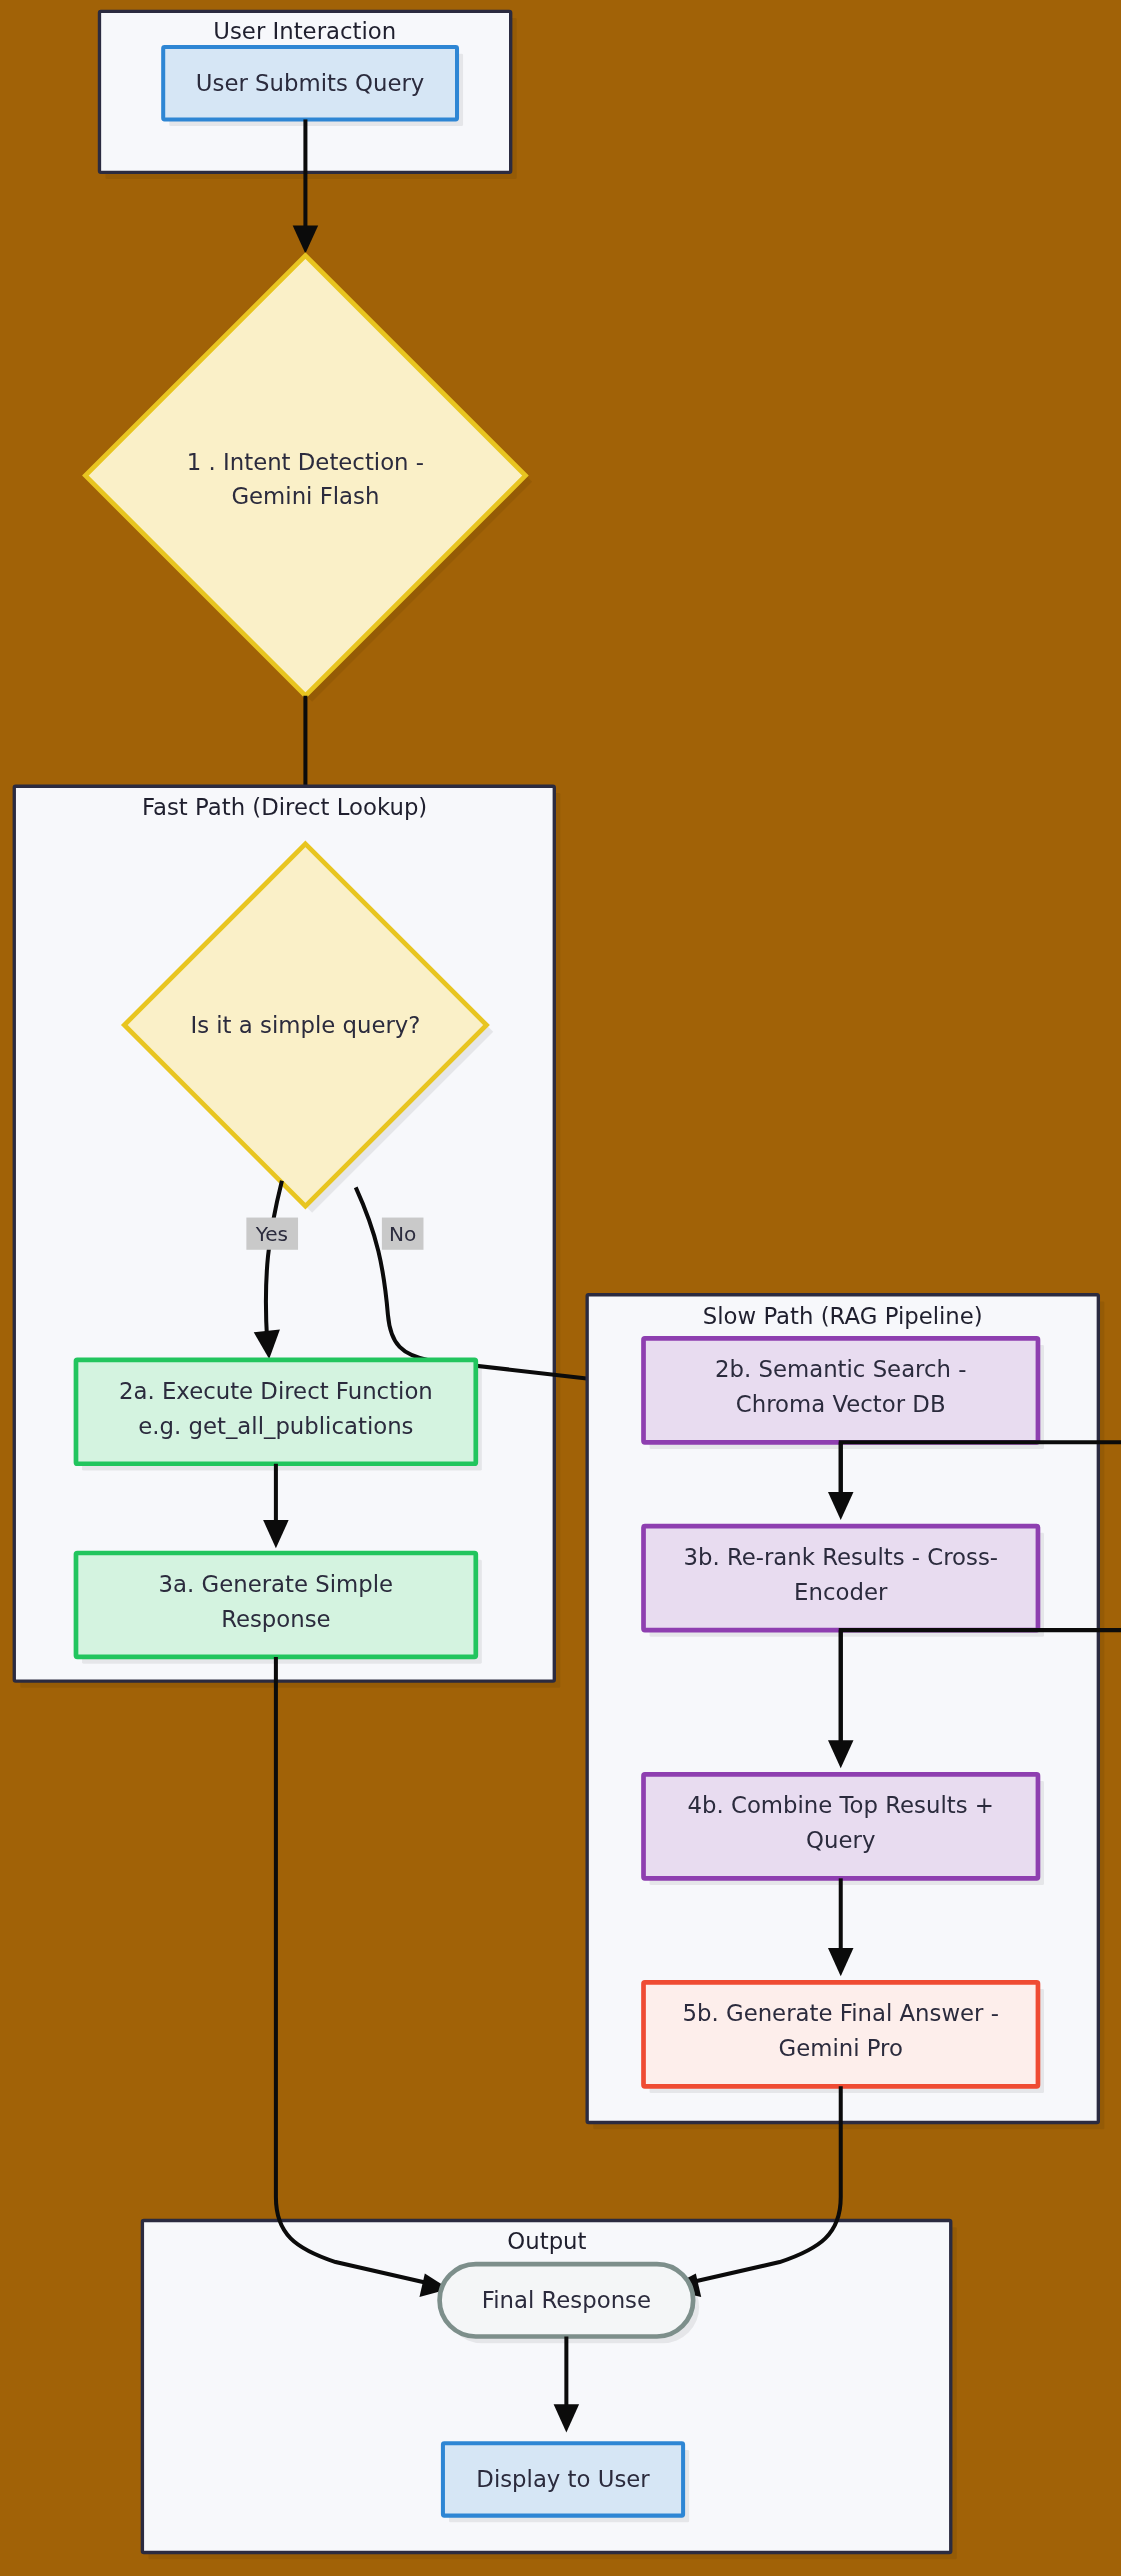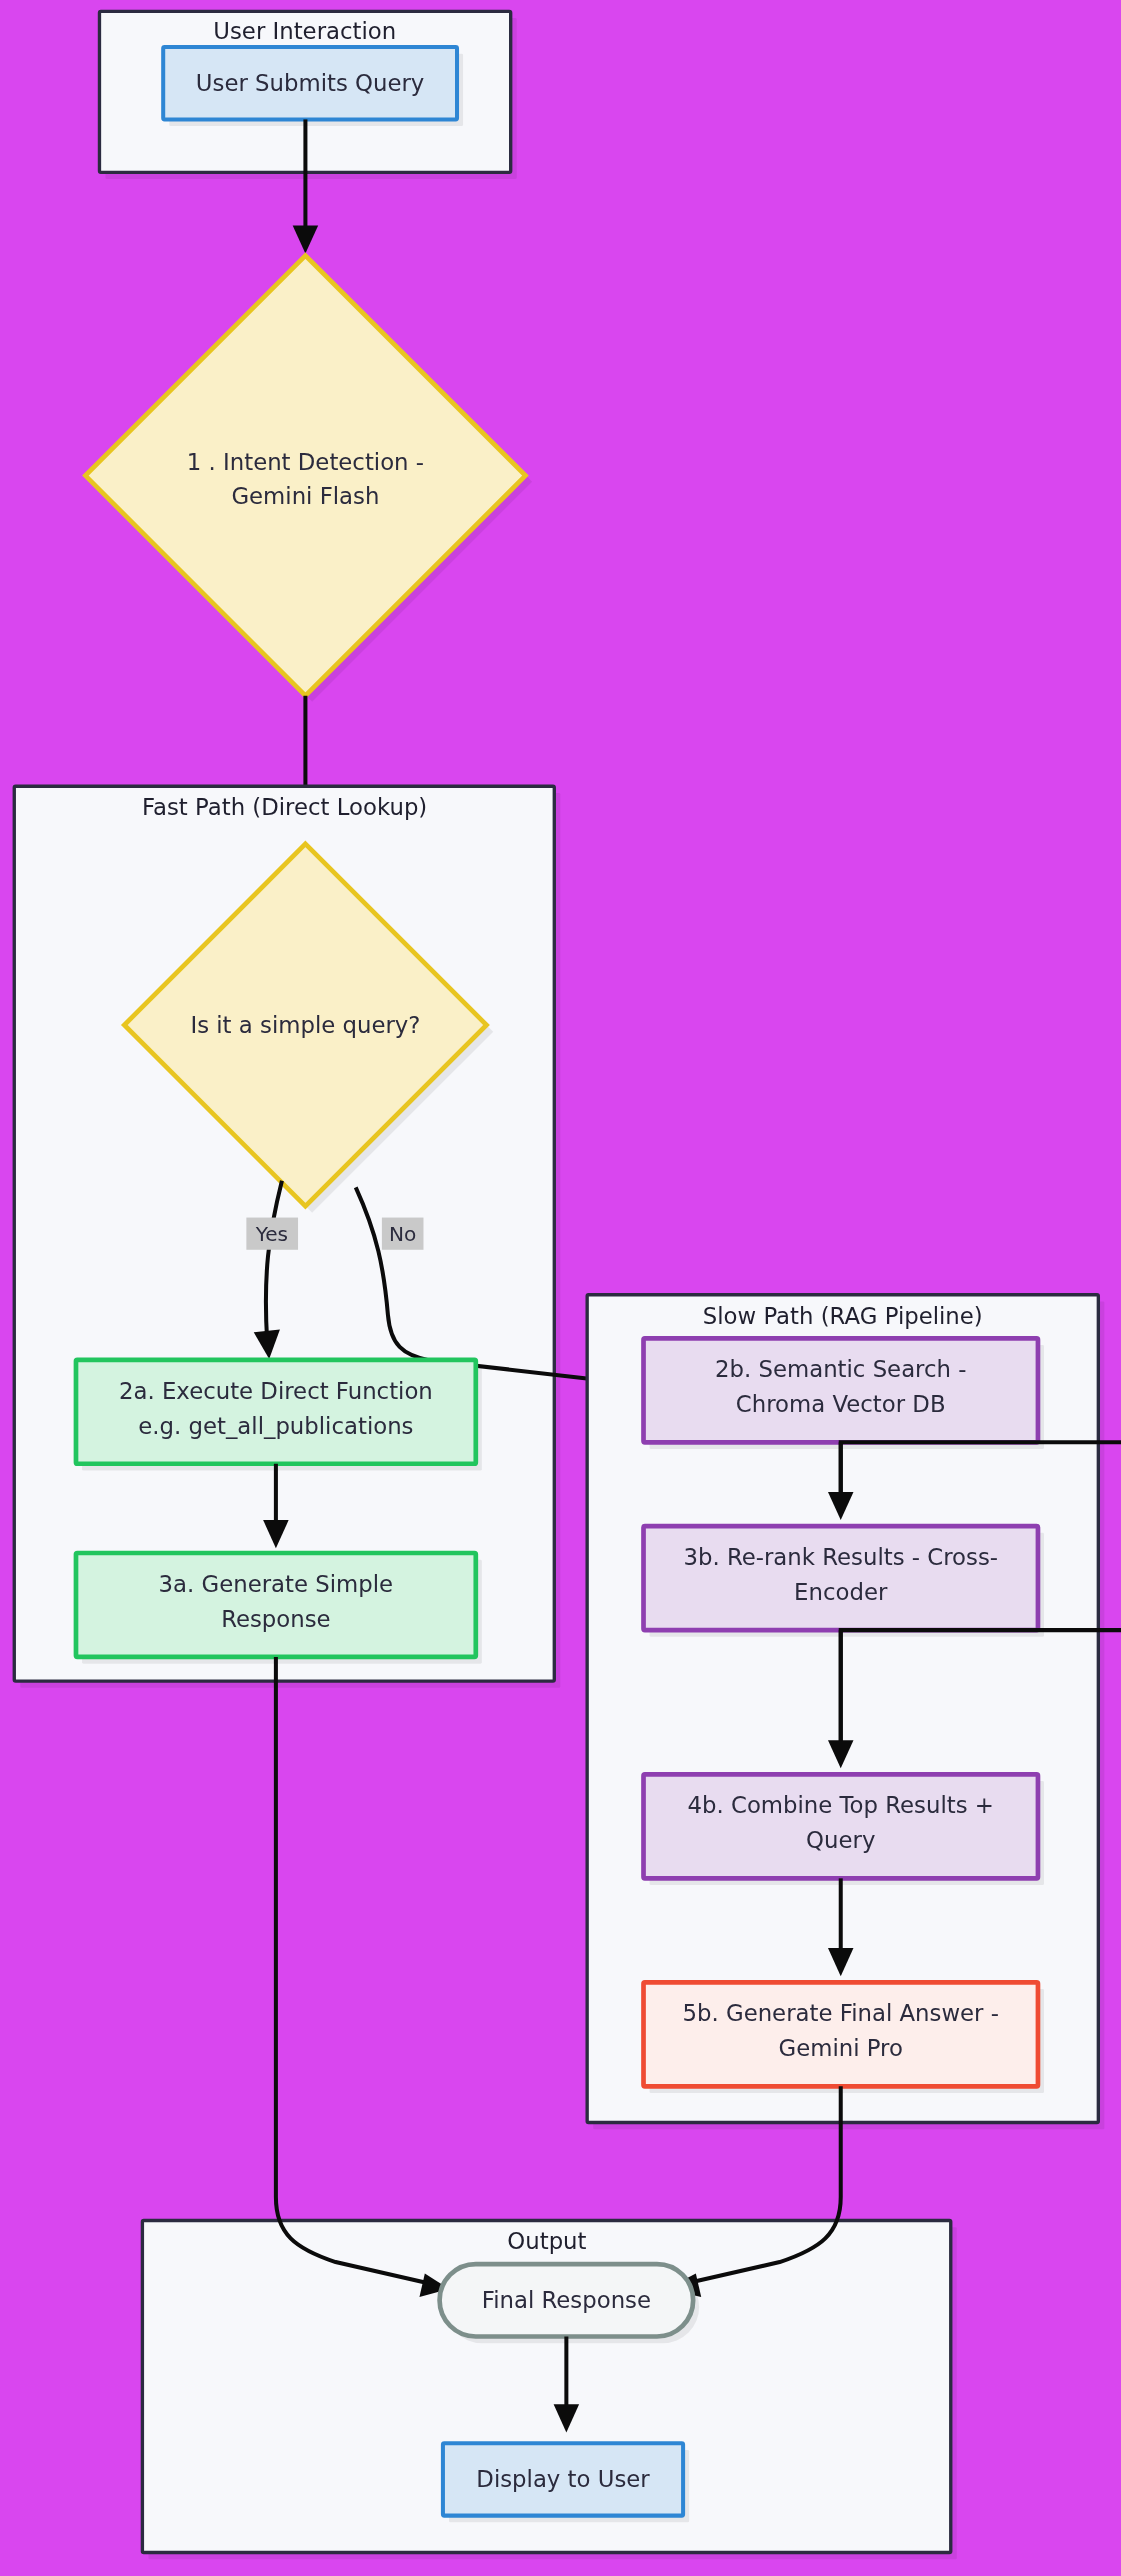--- a/index.html
+++ b/index.html
@@ -1,18 +1,18 @@
 <!DOCTYPE html>
 <html style="font-size:10.7px"><head>
 <meta charset="utf-8">
 <style>
   html,body{margin:0;padding:0;background:#ffffff;}
   body{width:1122px;height:2576px;overflow:hidden;
        font-family:"DejaVu Sans","Liberation Sans",sans-serif;}
-  #stage{position:relative;width:1122px;height:2576px;background:#d946ef;}
+  #stage{position:relative;width:1122px;height:2576px;background:#a16207;}
   svg{display:block;}
   .sg-label{font-size:34px;fill:#1f1f2e;}
   .node-label{font-size:34px;fill:#2b2b3d;}
   .edge-label{font-size:30px;fill:#2b2b3d;}
   .cluster-rect{fill:#f7f8fb;stroke:#2b2b40;stroke-width:5;}
   .shadow{fill:#000000;opacity:0.07;}
   .edge{fill:none;stroke:#0b0b0b;stroke-width:6;}
   .arrowhead{fill:#0b0b0b;stroke:none;}
   .edge-label-bg{fill:#c9c9c9;}
 </style>

